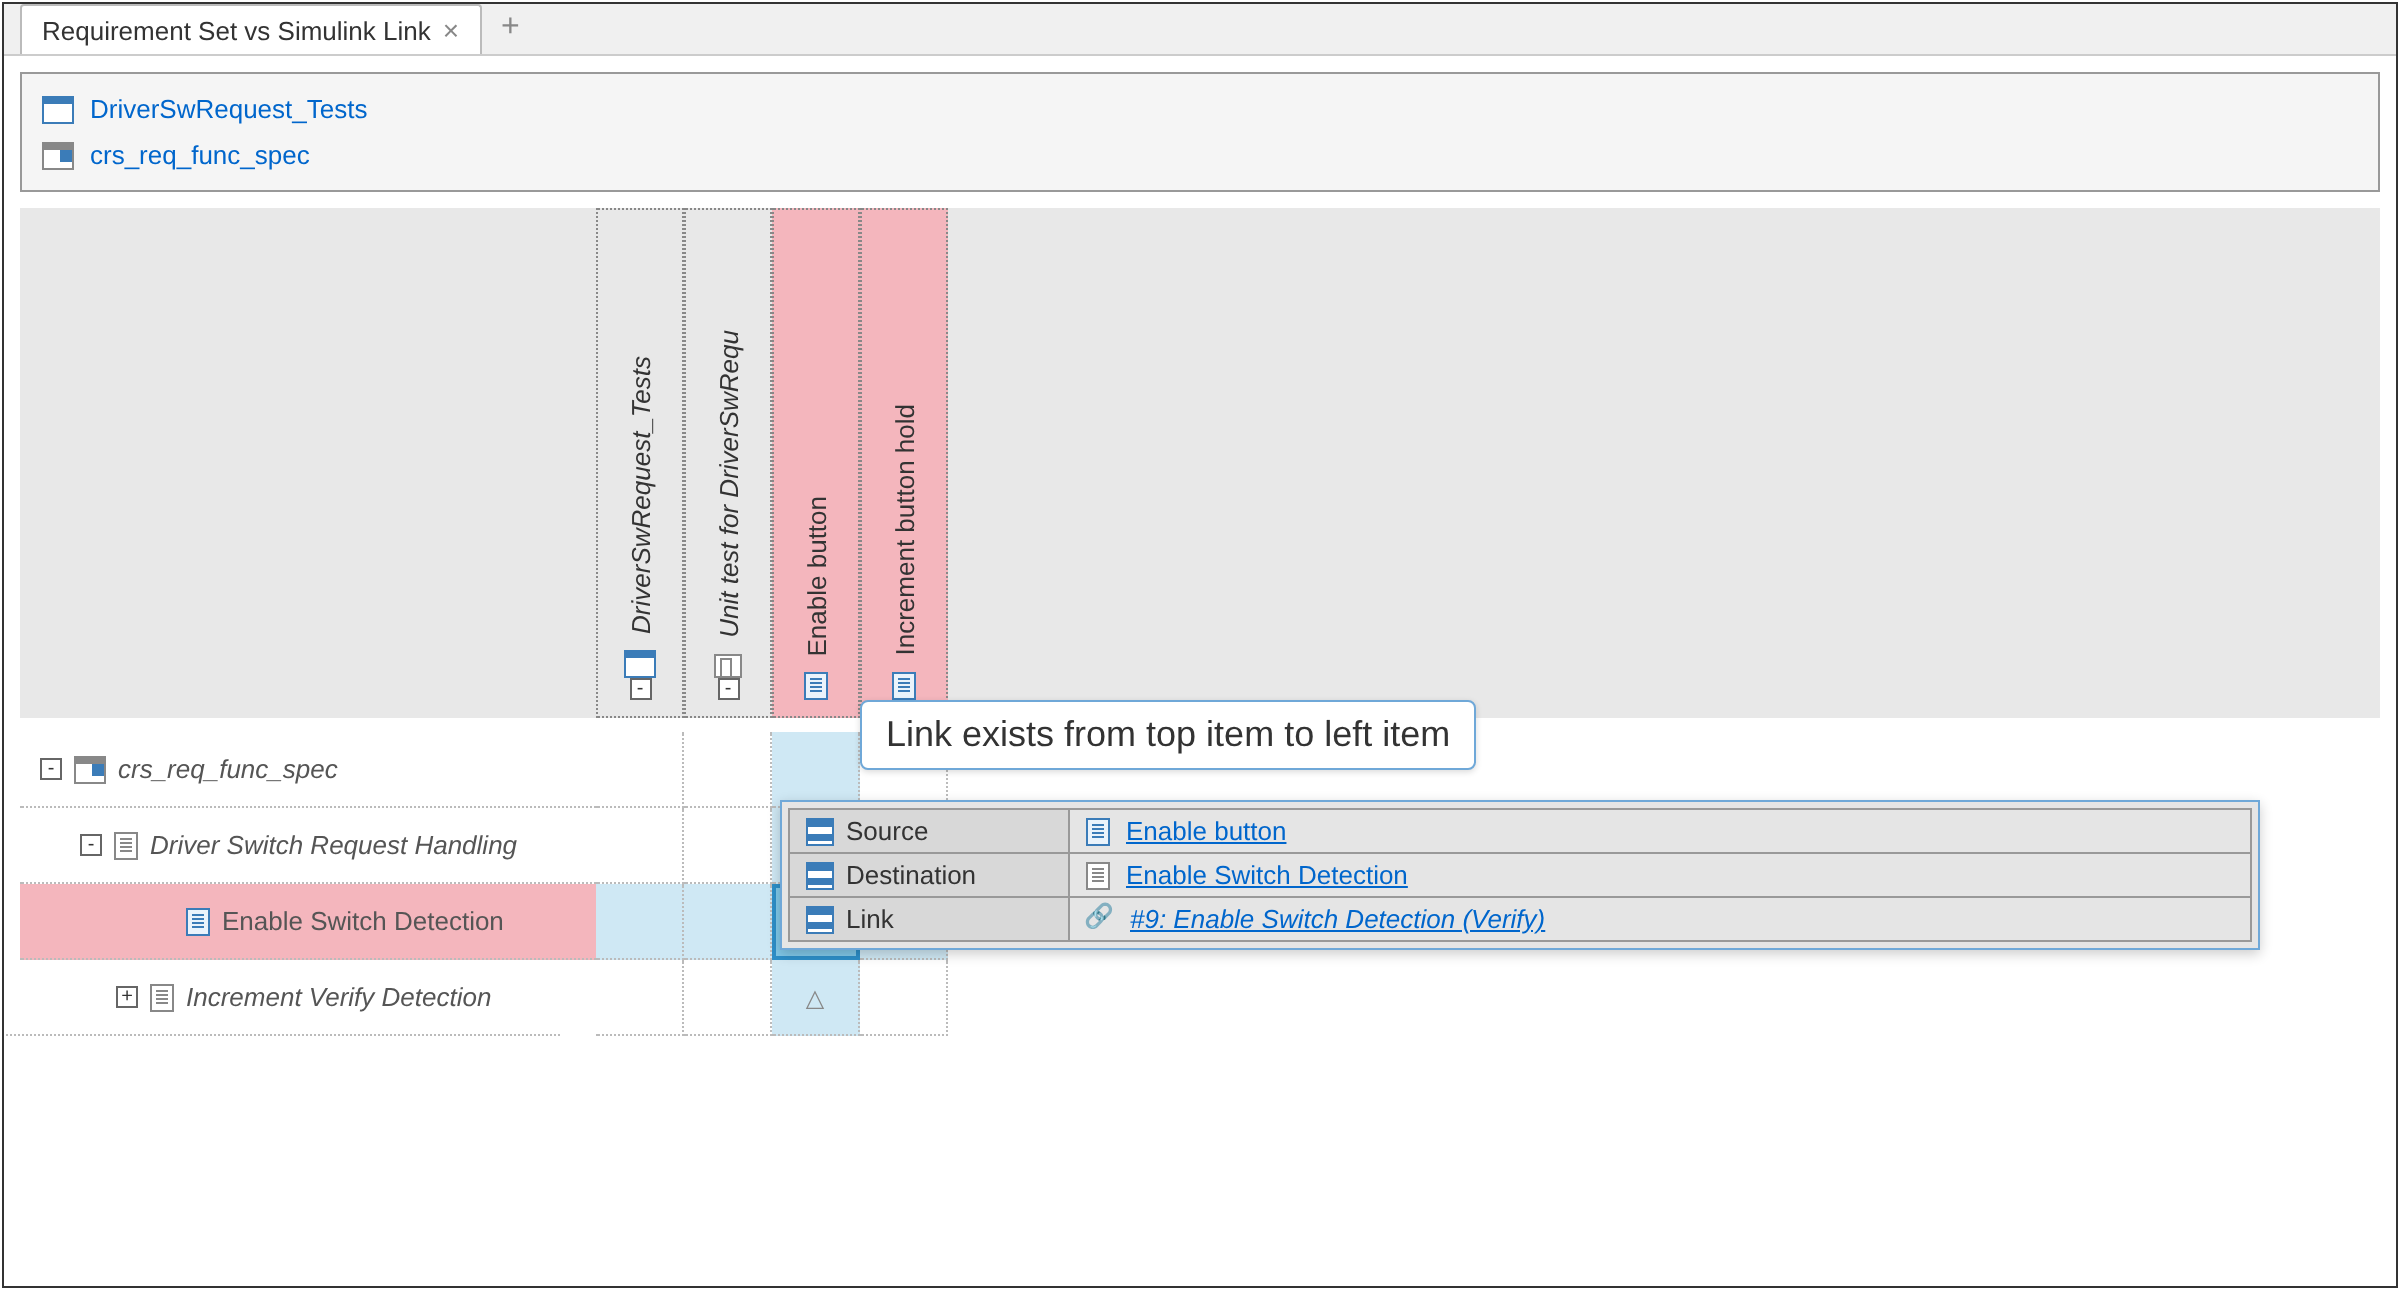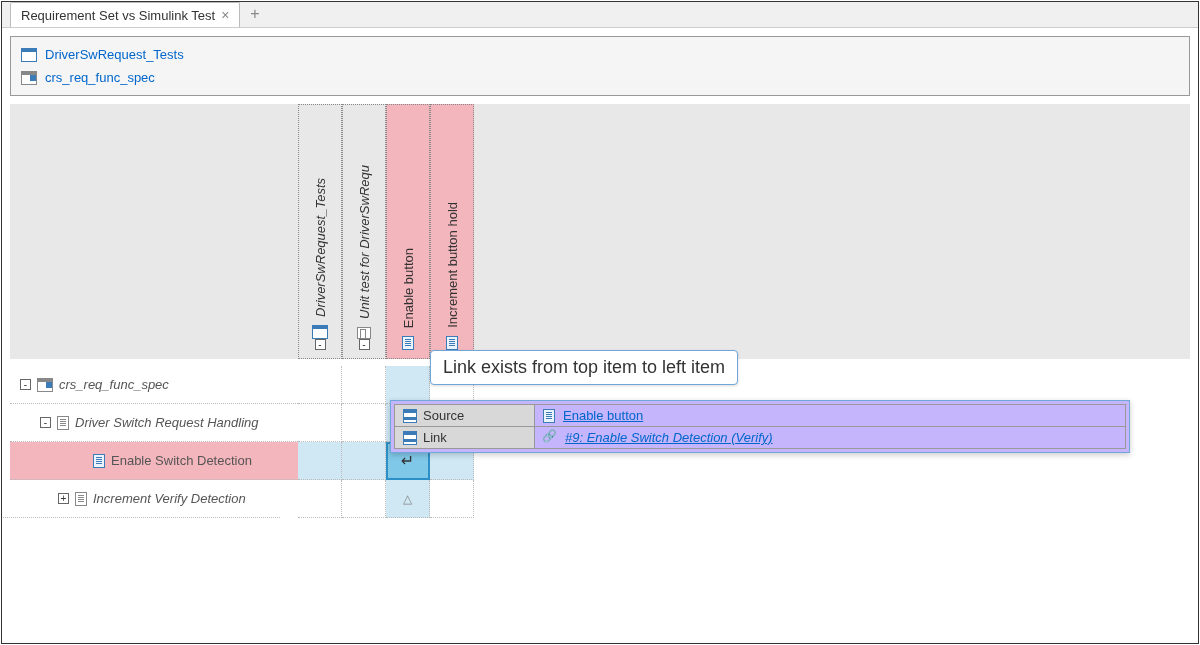--- a/index.html
+++ b/index.html
@@ -118,21 +118,21 @@
   z-index: -1;
 }
 
 
 .details-panel {
   position: absolute;
   left: 388px;
   top: 398px;
   width: 740px;
   border: 1px solid #6fa8d8;
-  background: #c4b5fd;
+  background: #e5e5e5;
   box-shadow: 0 2px 6px rgba(0,0,0,0.2);
   padding: 3px;
 }
 .details-table { width: 100%; border-collapse: collapse; }
 .details-table td { border: 1px solid #999; padding: 3px 8px; vertical-align: middle; }
 .details-table td:first-child { background: #d8d8d8; width: 140px; }
 .details-label { display: flex; align-items: center; gap: 6px; font-weight: normal; }
 .details-value { display: flex; align-items: center; gap: 8px; }
 .details-link { color: #0066cc; text-decoration: underline; cursor: pointer; }
 .details-link.italic { font-style: italic; }
@@ -152,21 +152,21 @@
 .icon-link { width: 14px; height: 14px; }
 .icon-link::before { content:'🔗'; font-size: 12px; color: #666; position:absolute; left:-1px; top:-2px; }
 </style>
 </head>
 <body>
 
 <div class="window">
 
   <div class="tab-bar">
     <div class="tab">
-      <span>Requirement Set vs Simulink Test</span>
+      <span>Requirement Set vs Simulink Link</span>
       <span class="tab-close">×</span>
     </div>
     <div class="tab-add">+</div>
   </div>
 
   <div class="artifact-panel">
     <div class="artifact-item">
       <span class="icon icon-testfile"></span>
       <span class="artifact-link">DriverSwRequest_Tests</span>
     </div>
@@ -274,20 +274,34 @@
           <div class="details-value">
             <span class="icon icon-doc-blue"></span>
             <span class="details-link">Enable button</span>
           </div>
         </td>
       </tr>
       <tr>
         <td>
           <div class="details-label">
             <span class="icon icon-grid"></span>
+            <span>Destination</span>
+          </div>
+        </td>
+        <td>
+          <div class="details-value">
+            <span class="icon icon-doc"></span>
+            <span class="details-link">Enable Switch Detection</span>
+          </div>
+        </td>
+      </tr>
+      <tr>
+        <td>
+          <div class="details-label">
+            <span class="icon icon-grid"></span>
             <span>Link</span>
           </div>
         </td>
         <td>
           <div class="details-value">
             <span class="icon icon-link"></span>
             <span class="details-link italic">#9: Enable Switch Detection (Verify)</span>
           </div>
         </td>
       </tr>

